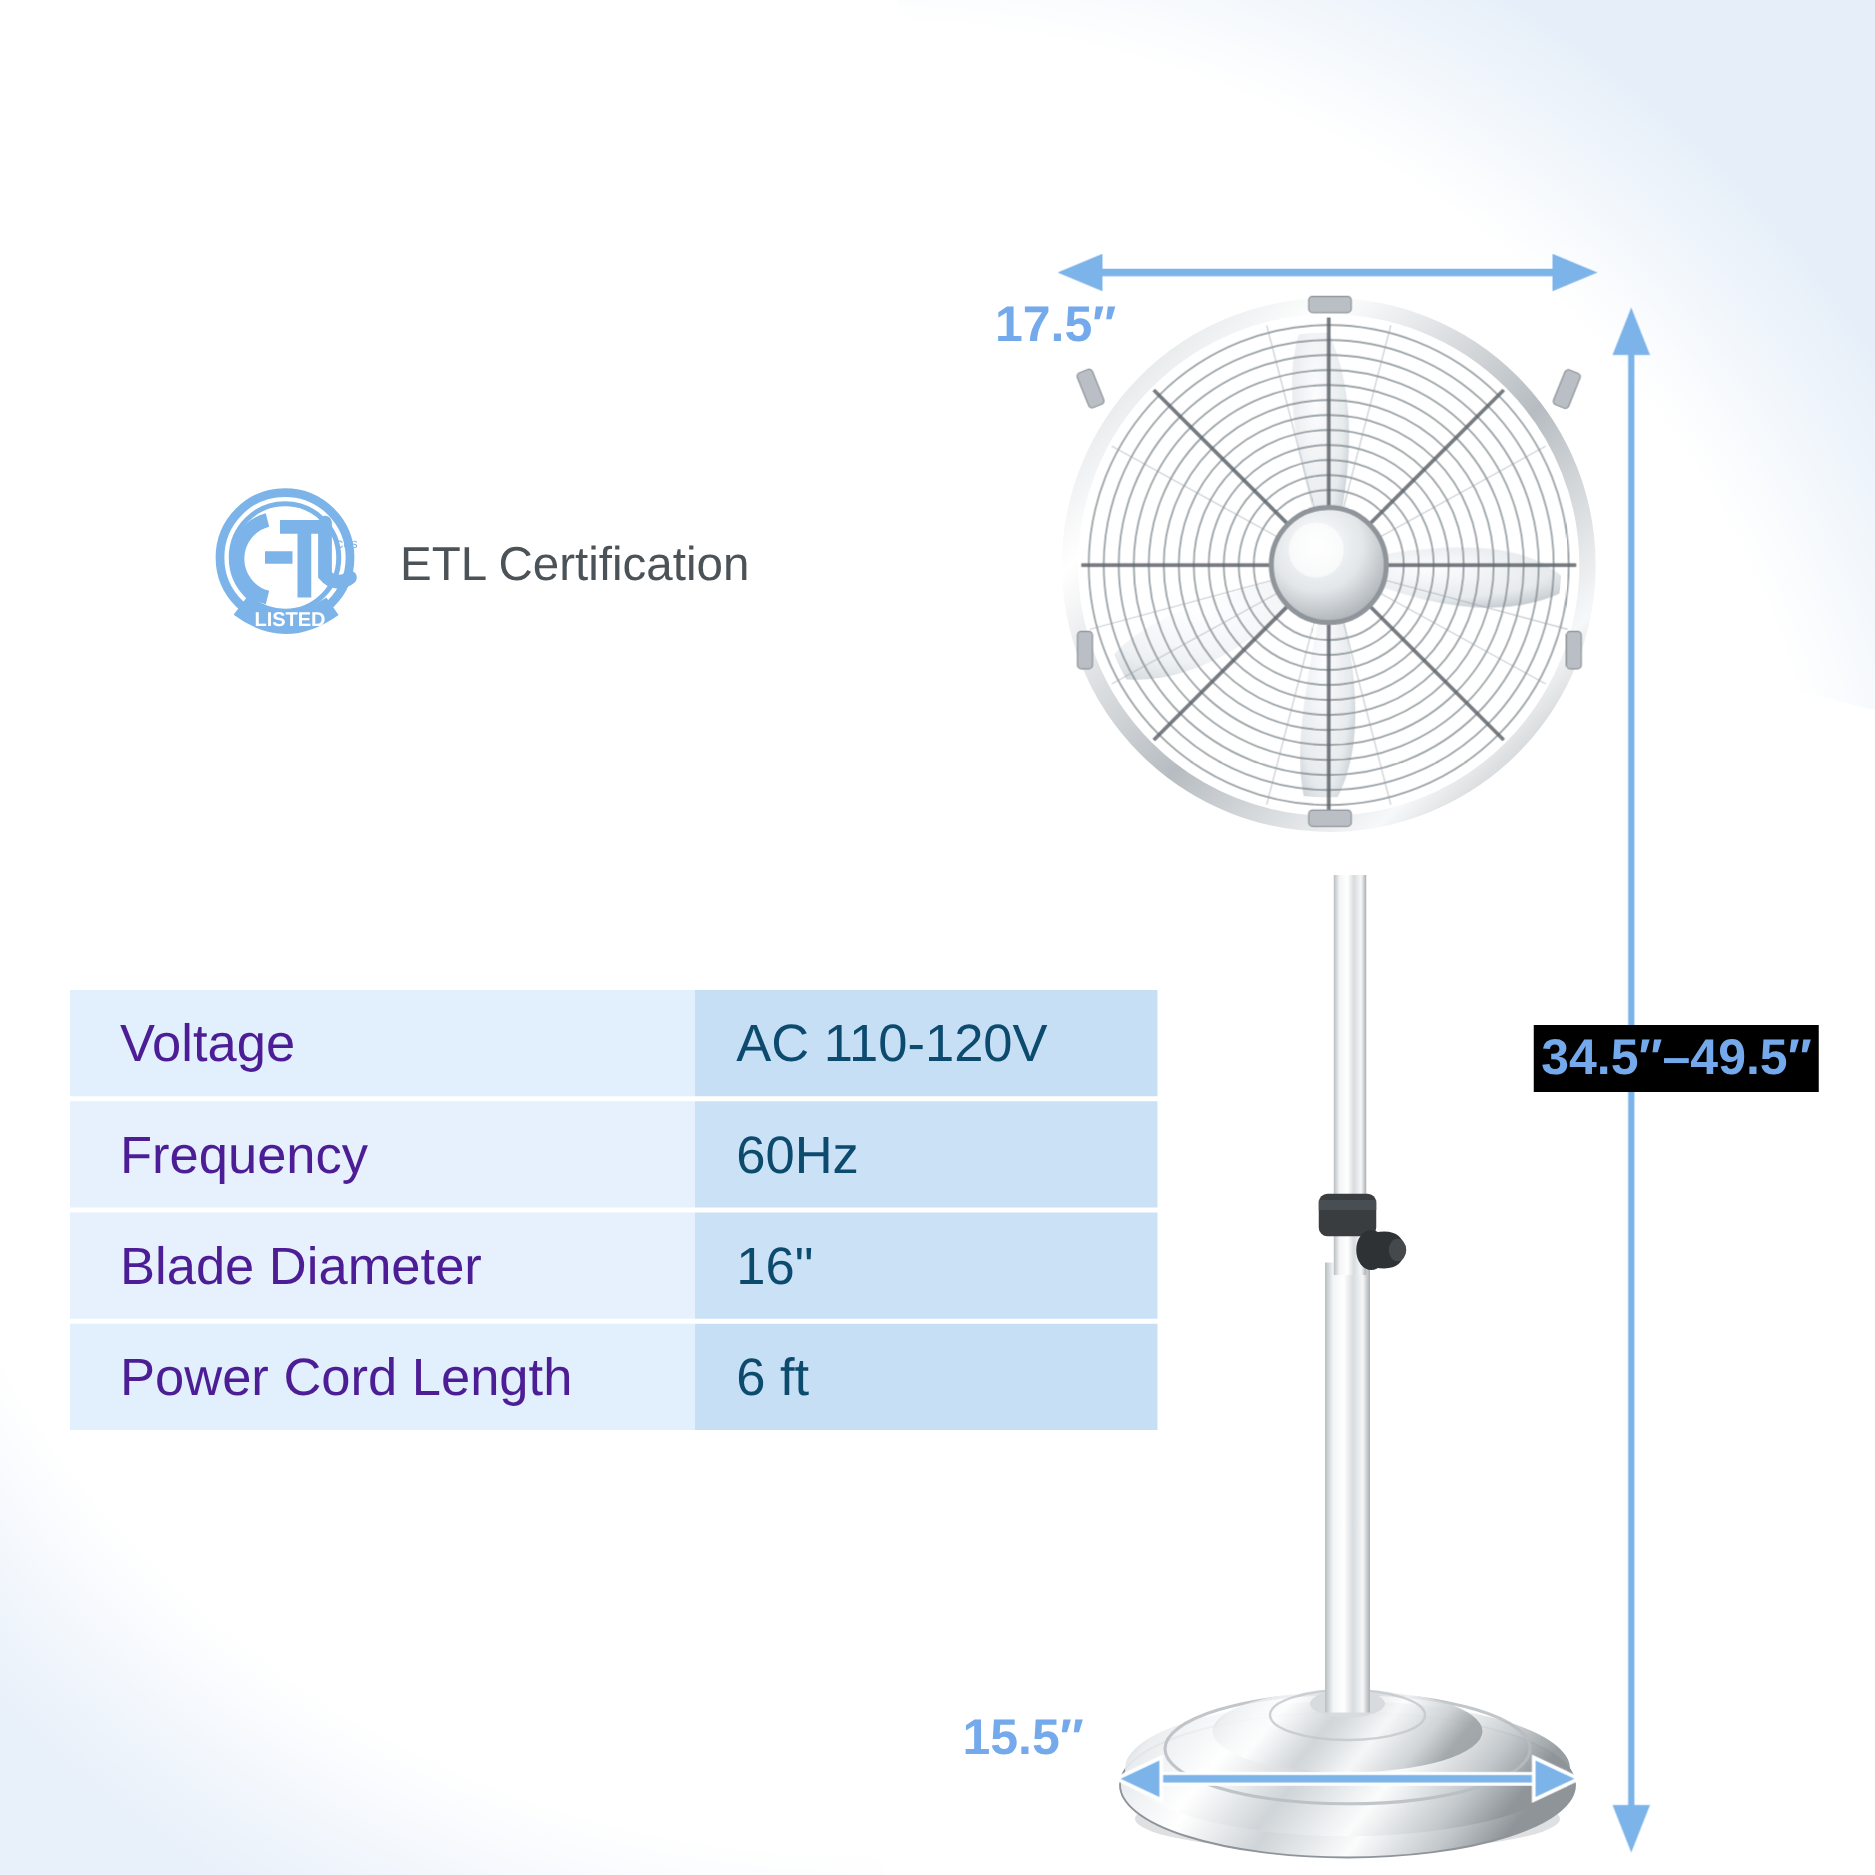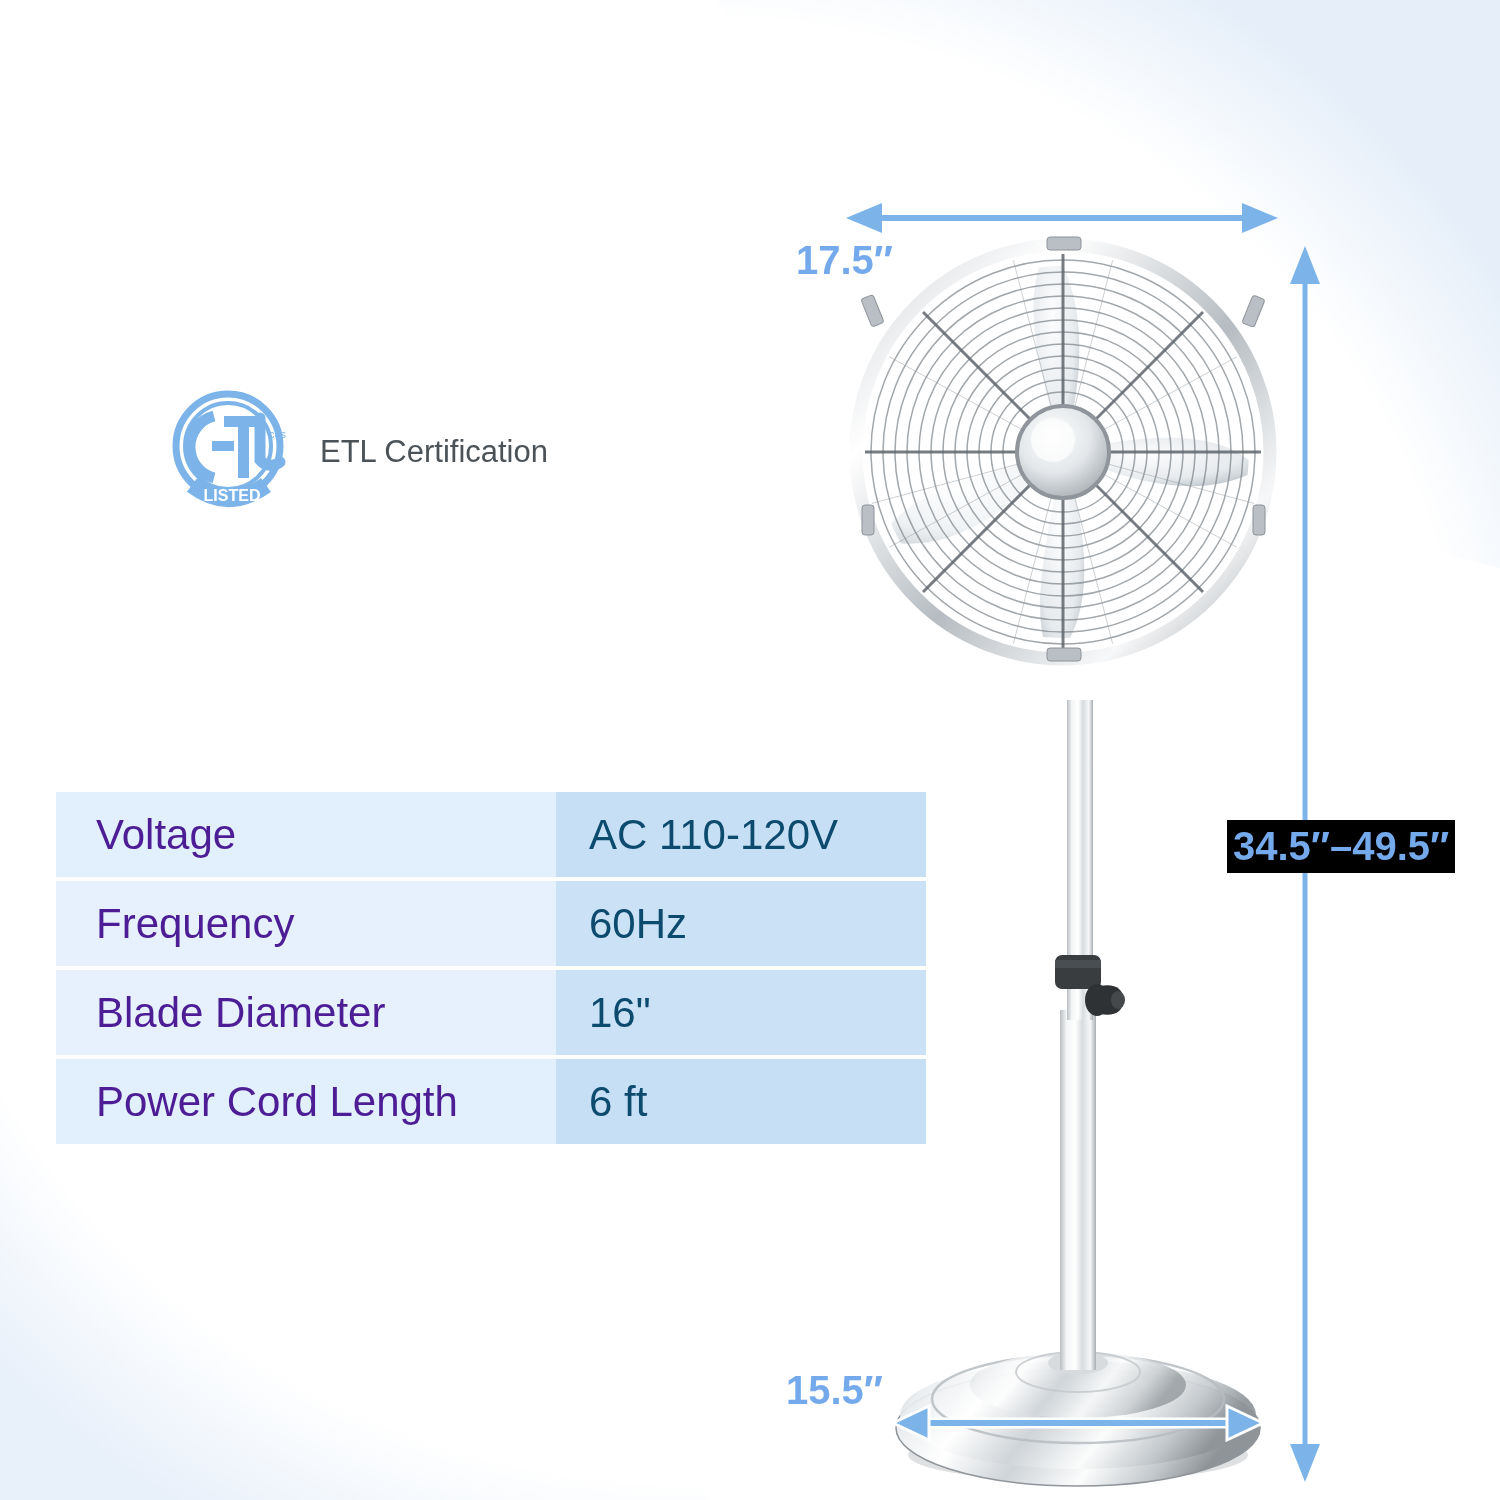--- a/index.html
+++ b/index.html
@@ -69,21 +69,21 @@
     align-items: center;
     gap: 24px;
   }
   .etl-badge {
     position: relative;
     width: 128px;
     height: 128px;
     flex: 0 0 auto;
   }
   .etl-label {
-    font-size: 31px;
+    font-size: 38px;
     color: #4c5358;
     white-space: nowrap;
   }
 
   
   .spec-table {
     left: 56px;
     top: 792px;
     width: 870px;
   }
@@ -119,21 +119,21 @@
 
   
   .dim {
     color: #74aaec;
     font-size: 40px;
     font-weight: 600;
     white-space: nowrap;
   }
   .dim-top   { left: 796px;  top: 238px; }
   .dim-right { left: 1227px; top: 820px; background: #000000; padding: 4px 6px; }
-  .dim-bottom{ left: 786px;  top: 1368px; }
+  .dim-bottom{ left: 770px;  top: 1368px; }
 
   
   .product { left: 0; top: 0; }
 </style>
 </head>
 <body>
 
 <div class="canvas">
 
   <div class="bg-tr"></div>

